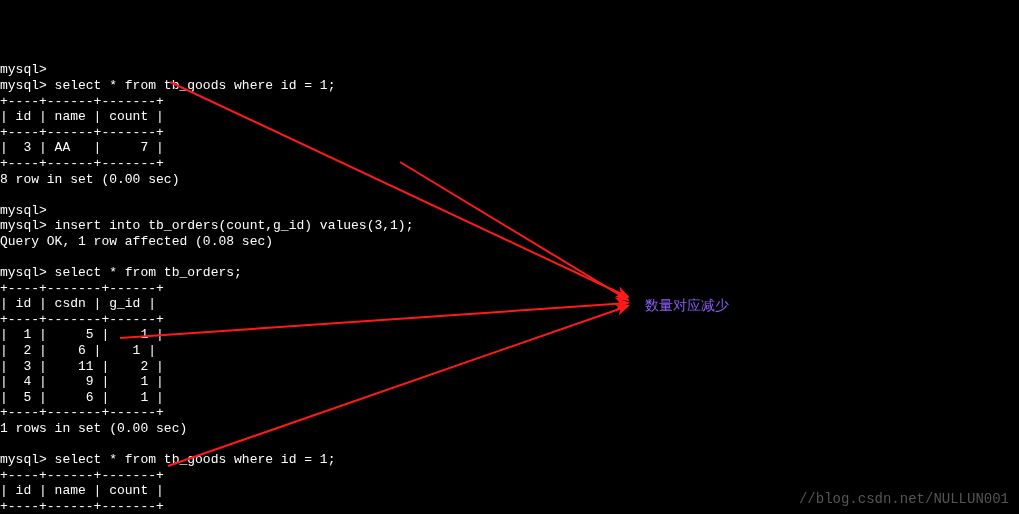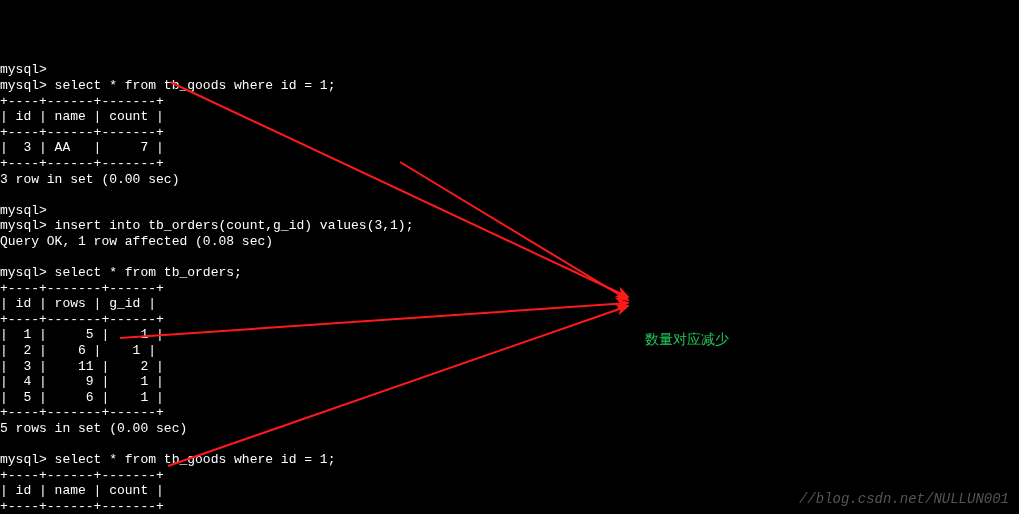--- a/index.html
+++ b/index.html
@@ -15,34 +15,32 @@
       position: relative;
       white-space: pre;
     }
     .terminal {
       padding: 0;
       position: relative;
       z-index: 1;
     }
     .annotation {
       position: absolute;
-      color: #22c55e;
+      color: #8b5cf6;
       font-family: "Microsoft YaHei", sans-serif;
       font-size: 14px;
       white-space: nowrap;
       z-index: 3;
-      margin-top: 34px;
     }
     .watermark {
       position: absolute;
       bottom: 6px;
       right: 10px;
       color: #555;
       font-family: "Courier New", monospace;
-      font-style: italic;
       font-size: 14px;
       z-index: 2;
     }
     svg.arrows {
       position: absolute;
       top: 0;
       left: 0;
       width: 1019px;
       height: 514px;
       z-index: 2;
@@ -54,37 +52,37 @@
 
 
 
 <div class="terminal"><span>mysql&gt;</span>
 <span>mysql&gt; select * from tb_goods where id = 1;</span>
 <span>+----+------+-------+</span>
 <span>| id | name | count |</span>
 <span>+----+------+-------+</span>
 <span>|  3 | AA   |     7 |</span>
 <span>+----+------+-------+</span>
-<span>3 row in set (0.00 sec)</span>
+<span>8 row in set (0.00 sec)</span>
 <span></span>
 <span>mysql&gt;</span>
 <span>mysql&gt; insert into tb_orders(count,g_id) values(3,1);</span>
 <span>Query OK, 1 row affected (0.08 sec)</span>
 <span></span>
 <span>mysql&gt; select * from tb_orders;</span>
 <span>+----+-------+------+</span>
-<span>| id | rows | g_id |</span>
+<span>| id | csdn | g_id |</span>
 <span>+----+-------+------+</span>
 <span>|  1 |     5 |    1 |</span>
 <span>|  2 |    6 |    1 |</span>
 <span>|  3 |    11 |    2 |</span>
 <span>|  4 |     9 |    1 |</span>
 <span>|  5 |     6 |    1 |</span>
 <span>+----+-------+------+</span>
-<span>5 rows in set (0.00 sec)</span>
+<span>1 rows in set (0.00 sec)</span>
 <span></span>
 <span>mysql&gt; select * from tb_goods where id = 1;</span>
 <span>+----+------+-------+</span>
 <span>| id | name | count |</span>
 <span>+----+------+-------+</span>
 
 
 </div>
 
 <svg class="arrows">

